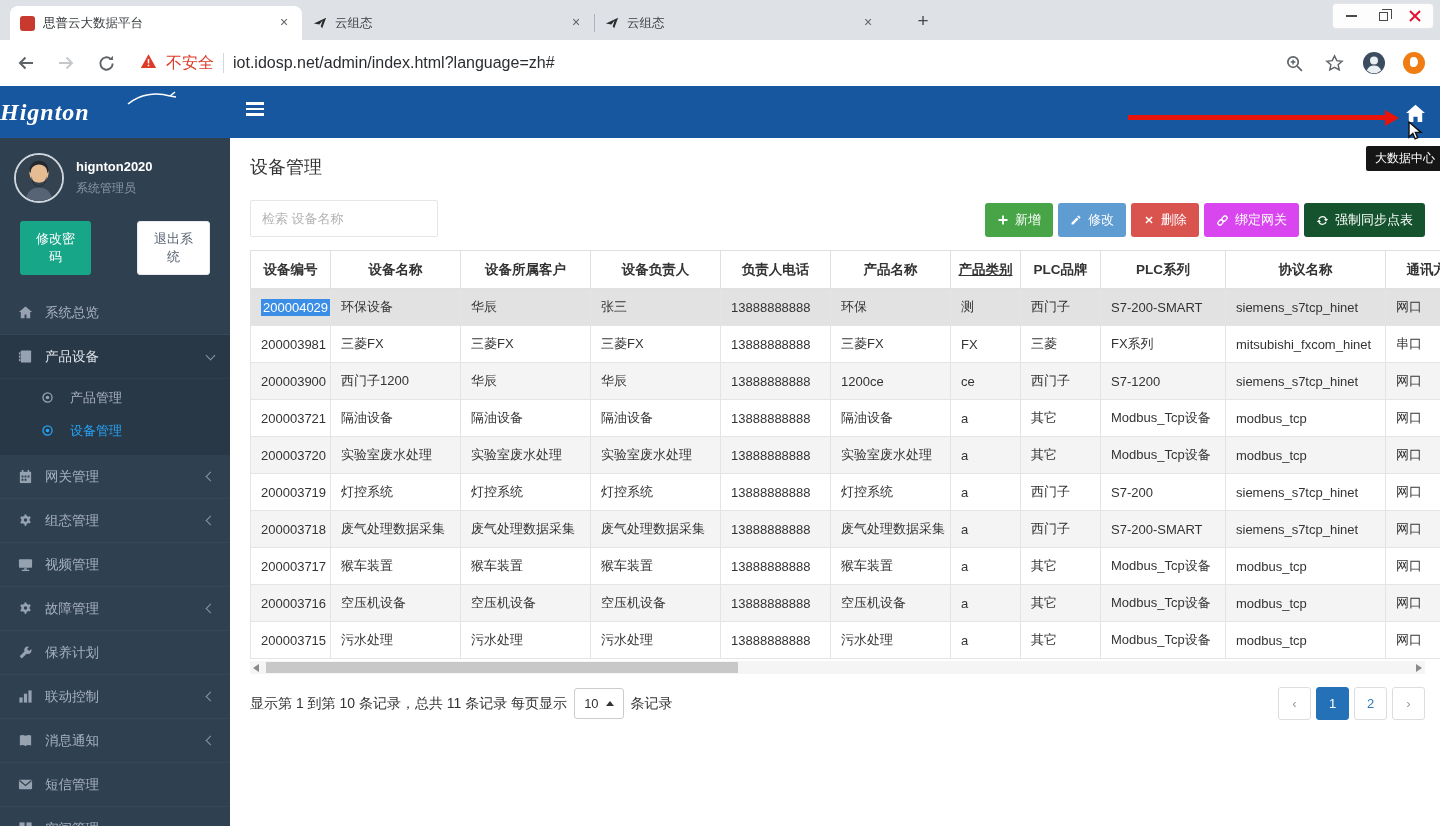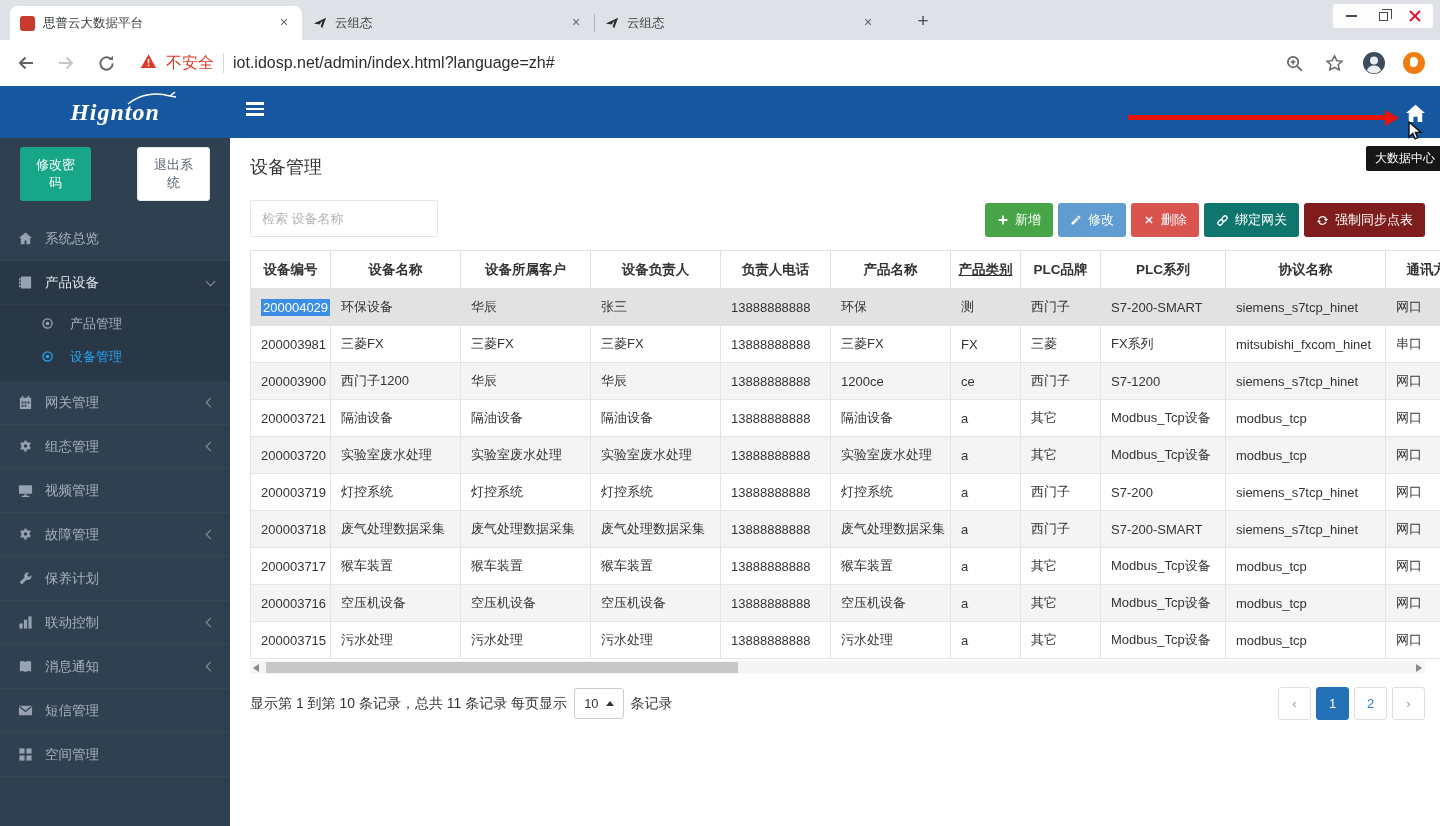--- a/index.html
+++ b/index.html
@@ -28,21 +28,21 @@
   .nav-ic { display:inline-flex; align-items:center; justify-content:center; width:24px; height:24px; cursor:pointer; }
   .omnibox { flex:1; display:flex; align-items:center; gap:9px; padding:0 6px; height:34px; }
   .insecure { color:#dd3a27; font-size:16px; white-space:nowrap; }
   .om-sep { width:1px; height:20px; background:#d4d7da; display:inline-block; }
   .url { color:#2a2d31; font-size:16px; white-space:nowrap; overflow:hidden; }
   .orange-ball { width:22px; height:22px; border-radius:50%; background:#f07d12; display:inline-block; position:relative; }
   .orange-ball::after { content:""; position:absolute; left:7px; top:5px; width:8px; height:10px; background:#fff; border-radius:45% 55% 60% 40%; }
 
   
   .app-header { position:absolute; top:86px; left:0; right:0; height:52px; background:#16579f; }
-  .logo { position:absolute; left:0; top:0; width:230px; height:52px; display:flex; align-items:center; justify-content:center; color:#fff; }
+  .logo { position:absolute; left:0; top:0; width:230px; height:52px; display:flex; align-items:center; justify-content:flex-start; color:#fff; }
   .logo-text { font-family:"Liberation Serif","DejaVu Serif",serif; font-style:italic; font-weight:bold; font-size:24px; letter-spacing:1px; }
   .logo-swoosh { position:absolute; top:4px; right:52px; }
   .hamburger { position:absolute; left:246px; top:16px; display:flex; flex-direction:column; gap:3px; cursor:pointer; }
   .hamburger i { width:18px; height:2.6px; background:#fff; display:block; }
   .home-btn { position:absolute; right:12px; top:14px; width:26px; height:26px; display:flex; align-items:center; justify-content:center; cursor:pointer; }
 
   
   .sidebar { position:absolute; top:138px; left:0; width:230px; bottom:0; background:#2f4050; overflow:hidden; }
   .profile { display:flex; align-items:center; gap:12px; padding:15px 14px 9px; }
   .avatar { width:50px; height:50px; border-radius:50%; overflow:hidden; border:2px solid #cdd5dc; background:#35424f; flex:0 0 auto; }
@@ -216,20 +216,35 @@
         <i></i>
       </div>
     <div class="home-btn">
       <svg width="21" height="21" viewBox="0 0 20 20" fill="#fff">
           <path d="M10 1.6 1 9.6h2.6V18H8v-5h4v5h4.4V9.6H19z"></path>
         </svg>
     </div>
   </div>
 
   <aside class="sidebar">
+    <div class="profile">
+      <span class="avatar">
+        <svg viewBox="0 0 48 48" width="46" height="46">
+            <rect width="48" height="48" fill="#35424f"></rect>
+            <path d="M10 48c1-10 7-14 14-14s13 4 14 14z" fill="#566476"></path>
+            <circle cx="24" cy="19" r="10" fill="#e6bd92"></circle>
+            <path d="M14 17c0-7 4.5-11 10-11s10 4 10 11l-1.5 2c.5-5-3-9-8.5-9s-9 4-8.5 9z" fill="#23282e"></path>
+            <path d="M16 22c0 7 3.5 11 8 11s8-4 8-11l-2 6c-1.5 3-3.5 4-6 4s-4.5-1-6-4z" fill="#23282e" opacity=".85"></path>
+          </svg>
+      </span>
+      <div>
+        <div class="uname">hignton2020</div>
+        <div class="urole">系统管理员</div>
+      </div>
+    </div>
     <div class="side-btns">
       <button class="btn-teal">修改密码</button>
       <button class="btn-white">退出系统</button>
     </div>
     <nav>
         <div class="nav-item">
           <div class="nav-row">
             <span class="icon">
               <svg viewBox="0 0 16 16" width="15" height="15" fill="currentColor">
                 <path d="M8 1.5 1 7.5h2V14h4v-4h2v4h4V7.5h2z"></path>
@@ -405,32 +420,32 @@
             <span>修改</span>
           </button>
           <button class="tb-btn" style="background: rgb(217, 83, 79);">
             <span class="icon tb-ic">
               <svg viewBox="0 0 16 16" width="12" height="12" fill="currentColor">
                 <path d="M3.2 4.6 4.6 3.2 8 6.6l3.4-3.4 1.4 1.4L9.4 8l3.4 3.4-1.4 1.4L8 9.4l-3.4 3.4-1.4-1.4L6.6 8z"></path>
               </svg>
             </span>
             <span>删除</span>
           </button>
-          <button class="tb-btn" style="background: #0f766e;">
+          <button class="tb-btn" style="background: #d946ef;">
             <span class="icon tb-ic">
               <svg viewBox="0 0 16 16" width="13" height="13">
                 <g transform="rotate(45 8 8)" fill="none" stroke="currentColor" stroke-width="1.6">
                   <rect x="5.5" y="1" width="5" height="7" rx="2.5"></rect>
                   <rect x="5.5" y="8" width="5" height="7" rx="2.5"></rect>
                 </g>
               </svg>
             </span>
             <span>绑定网关</span>
           </button>
-          <button class="tb-btn" style="background: #7f1d1d;">
+          <button class="tb-btn" style="background: #14532d;">
             <span class="icon tb-ic">
               <svg viewBox="0 0 16 16" width="13" height="13" fill="currentColor">
                 <path d="M8 2.5a5.5 5.5 0 0 1 5.2 3.7H15l-2.6 3-2.6-3h1.9A3.9 3.9 0 0 0 8 4.1 3.9 3.9 0 0 0 4.4 6.5l-1.5-.6A5.5 5.5 0 0 1 8 2.5zM8 13.5a5.5 5.5 0 0 1-5.2-3.7H1l2.6-3 2.6 3H4.3A3.9 3.9 0 0 0 8 11.9a3.9 3.9 0 0 0 3.6-2.4l1.5.6A5.5 5.5 0 0 1 8 13.5z"></path>
               </svg>
             </span>
             <span>强制同步点表</span>
           </button>
         </div>
     </div>
     <div class="table-wrap">

